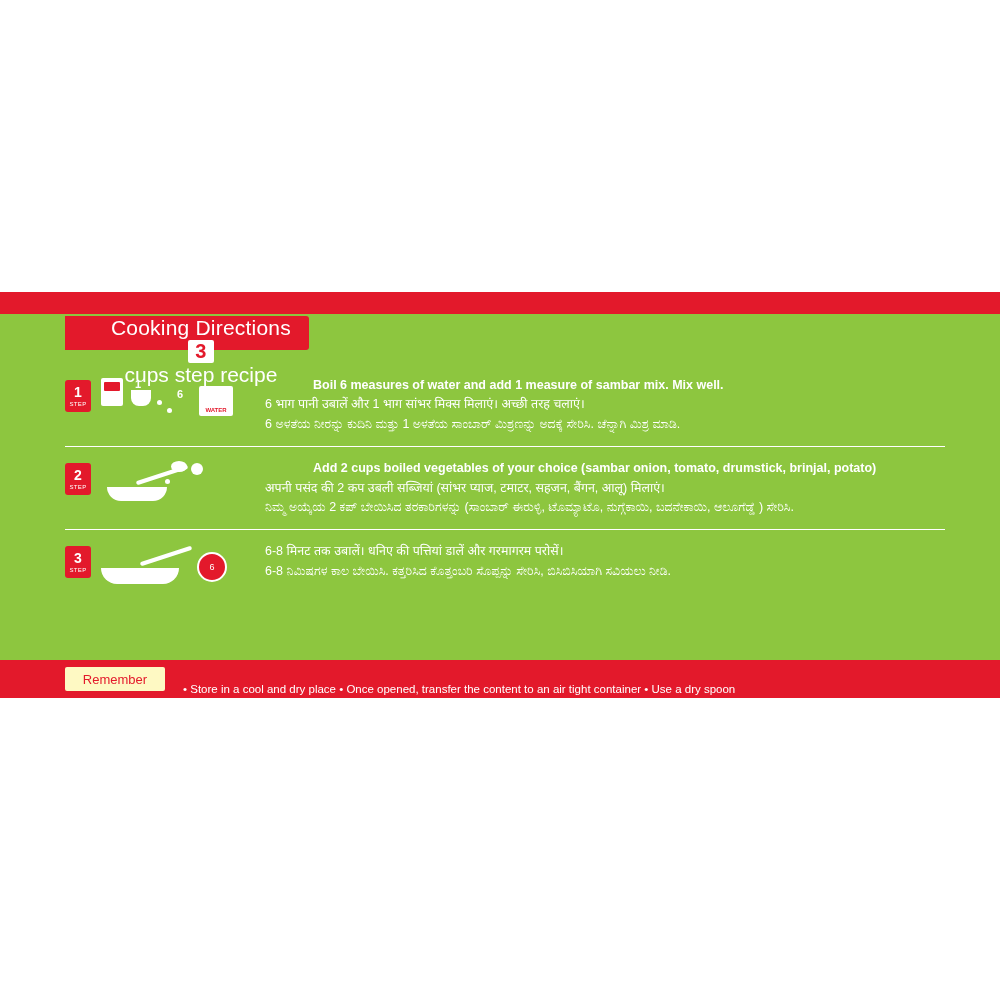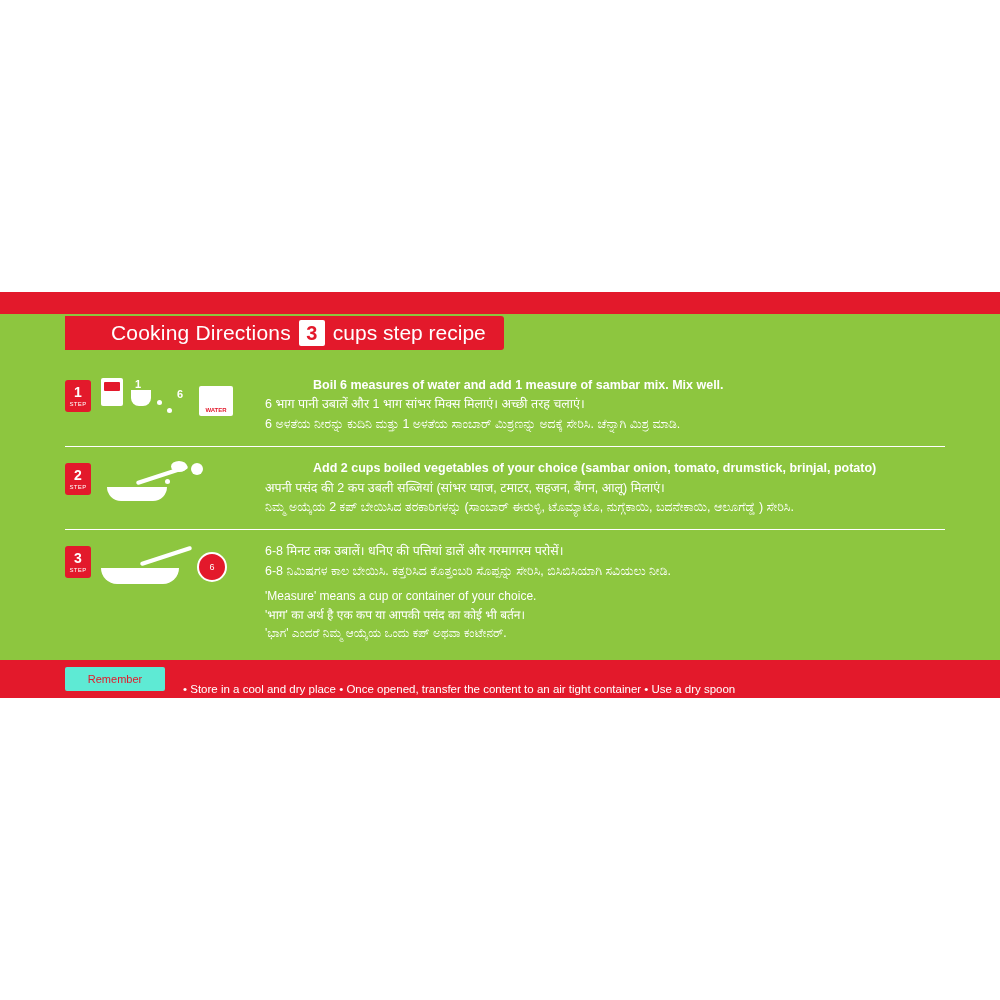--- a/index.html
+++ b/index.html
@@ -43,20 +43,21 @@
   .header {
     position: absolute;
     left: 65px;
     top: 24px;
     height: 34px;
     display: flex;
     align-items: center;
     background: #e3192b;
     padding: 0 18px 0 46px;
     border-radius: 0 3px 3px 0;
+    flex-direction: column;
   }
   .header-title {
     color: #ffffff;
     font-size: 21px;
     letter-spacing: .2px;
     white-space: nowrap;
   }
   .header-num {
     width: 26px;
     height: 26px;
@@ -139,23 +140,23 @@
     bottom: 0;
     width: 1000px;
     height: 38px;
     display: flex;
     align-items: center;
   }
   .remember-tab {
     margin-left: 65px;
     width: 100px;
     height: 24px;
-    background: #5eead4;
+    background: #fef9c3;
     color: #e3192b;
-    font-size: 11px;
+    font-size: 13px;
     display: flex;
     align-items: center;
     justify-content: center;
     border-radius: 2px;
   }
   .remember-text {
     margin-left: 18px;
     color: #ffffff;
     font-size: 11.5px;
     white-space: nowrap;
@@ -271,25 +272,20 @@
         <div class="ic bowl-wide" style="left:36px; top:28px;"></div>
         <div class="ic spoon-h" style="left:74px; top:14px;"></div>
         <div class="ic clock" style="left:132px; top:12px;">
           <span>6</span>
         </div>
       </div>
       <div class="step-text">
         <div class="line">6-8 मिनट तक उबालें। धनिए की पत्तियां डालें और गरमागरम परोसें।</div>
         <div class="line">6-8 ನಿಮಿಷಗಳ ಕಾಲ ಬೇಯಿಸಿ. ಕತ್ತರಿಸಿದ ಕೊತ್ತಂಬರಿ ಸೊಪ್ಪನ್ನು ಸೇರಿಸಿ, ಬಿಸಿಬಿಸಿಯಾಗಿ ಸವಿಯಲು ನೀಡಿ.</div>
 
-        <div class="note">
-          <div class="line">'Measure' means a cup or container of your choice.</div>
-          <div class="line">'भाग' का अर्थ है एक कप या आपकी पसंद का कोई भी बर्तन।</div>
-          <div class="line">'ಭಾಗ' ಎಂದರೆ ನಿಮ್ಮ ಆಯ್ಕೆಯ ಒಂದು ಕಪ್ ಅಥವಾ ಕಂಟೇನರ್.</div>
-        </div>
       </div>
     </div>
 
   </div>
 
   <div class="band-bottom"></div>
 
   <div class="remember-strip">
     <div class="remember-tab">Remember</div>
     <div class="remember-text">• Store in a cool and dry place • Once opened, transfer the content to an air tight container • Use a dry spoon</div>

